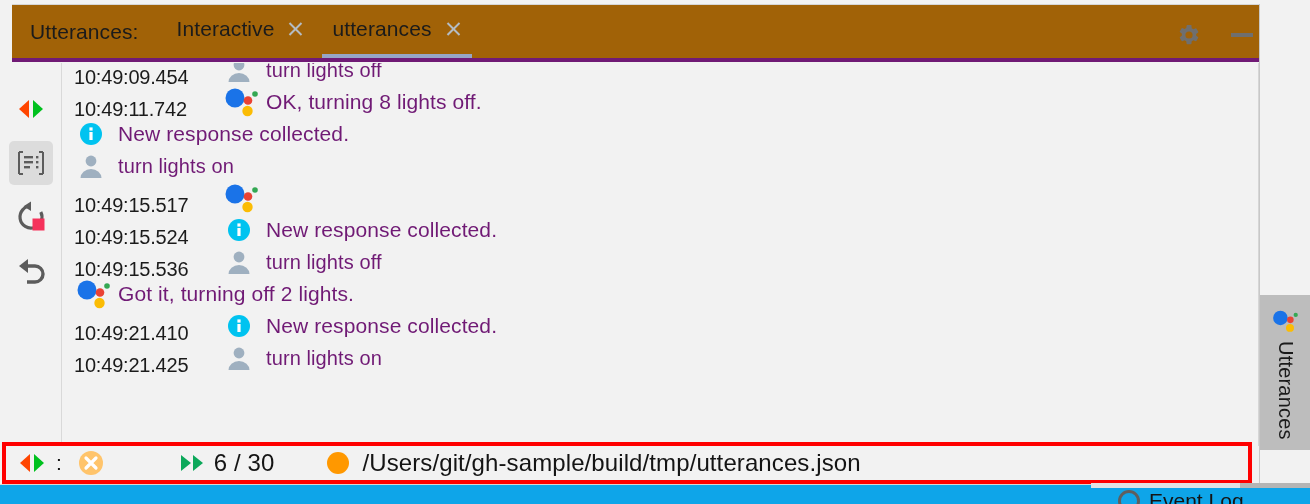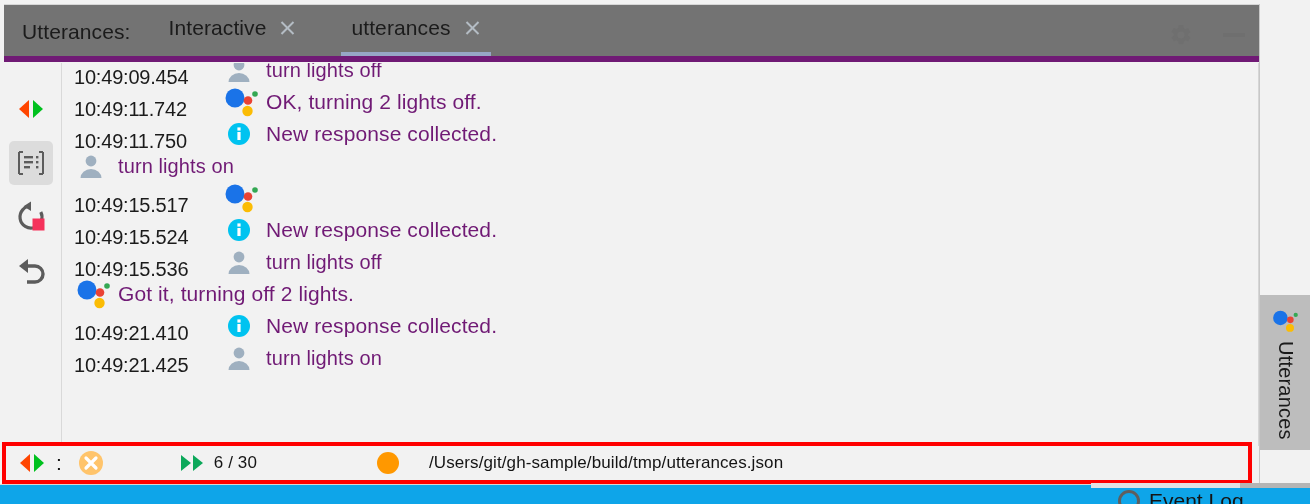--- a/index.html
+++ b/index.html
@@ -19,43 +19,42 @@
     position: relative;
     width: 1310px;
     height: 504px;
     background: #f2f2f2;
     overflow: hidden;
   }
 
   
   .header {
     position: absolute;
-    left: 4px; top: 4px;
+    left: 12px; top: 4px;
     width: 1259px;
     height: 58px;
-    background: #737373;
+    background: #a16207;
     border-top: 1px solid #d6d6d6;
-    border-bottom: 6px solid #701a75;
+    border-bottom: 4px solid #701a75;
     box-sizing: border-box;
     display: flex;
     align-items: flex-start;
   }
   .hdr-label {
     font-size: 21px;
     color: #1b1b1b;
     padding: 15px 0 0 18px;
     white-space: nowrap;
     letter-spacing: 0.1px;
   }
   .tabs {
     display: flex;
     align-items: flex-start;
     height: 100%;
     margin-left: 24px;
-    gap: 27px;
   }
   .tab {
     position: relative;
     height: 100%;
     display: flex;
     align-items: center;
     padding: 0 14px 0 14px;
     box-sizing: border-box;
     cursor: default;
   }
@@ -195,21 +194,21 @@
     height: 42px;
     background: #f2f2f2;
     border: 4px solid #ff0000;
     box-sizing: border-box;
     display: flex;
     align-items: center;
     overflow: hidden;
   }
   .sb-seg { display: flex; align-items: center; white-space: nowrap; }
   .sb-text {
-    font-size: 17px;
+    font-size: 24px;
     color: #141414;
     letter-spacing: 0.1px;
   }
   .sb-colon {
     font-size: 21px;
     color: #141414;
     margin: 0 6px 0 10px;
   }
   .ico-diff { width: 28px; height: 20px; display:block; }
   .ico-error { width: 26px; height: 26px; display:block; }
@@ -386,24 +385,23 @@
         <div class="log-row">
           <span class="ts">10:49:11.742</span>
           <span class="row-icon">
             <svg class="ico-assistant" viewBox="0 0 34 30">
               <circle cx="11" cy="11" r="9.5" fill="#1a73e8"></circle>
               <circle cx="24" cy="13.5" r="4.3" fill="#ea4335"></circle>
               <circle cx="31" cy="7" r="2.8" fill="#34a853"></circle>
               <circle cx="23.5" cy="24" r="5.2" fill="#fbbc04"></circle>
             </svg>
           </span>
-          <span class="msg">OK, turning 2 lights off.</span>
-        </div>
-        <div class="log-row">
-          <span class="ts">10:49:11.750</span>
+          <span class="msg">OK, turning 8 lights off.</span>
+        </div>
+        <div class="log-row">
           <span class="row-icon">
             <svg class="ico-info" viewBox="0 0 24 24">
               <circle cx="12" cy="12" r="11" fill="#00c3f0"></circle>
               <rect x="10.4" y="10" width="3.2" height="8" fill="#ffffff"></rect>
               <rect x="10.4" y="5.4" width="3.2" height="3.2" fill="#ffffff"></rect>
             </svg>
           </span>
           <span class="msg">New response collected.</span>
         </div>
         <div class="log-row">
@@ -500,21 +498,21 @@
     </div>
 
     <div class="sb-seg" style="margin-left:76px;">
       <svg class="ico-forward" viewBox="0 0 26 18">
         <polygon points="1,1 1,17 11,9" fill="#0ca85a"></polygon>
         <polygon points="13,1 13,17 23,9" fill="#0ca85a"></polygon>
       </svg>
       <span class="sb-text">6 / 30</span>
     </div>
 
-    <div class="sb-seg" style="margin-left:120px;gap:16px;">
+    <div class="sb-seg" style="margin-left:52px;">
       <span class="dot-orange"></span>
       <span class="sb-text">/Users/git/gh-sample/build/tmp/utterances.json</span>
     </div>
   </div>
 
   <div class="right-stripe">
     <div class="stripe-tab">
       <svg class="ico-assistant-sm" viewBox="0 0 34 30">
         <circle cx="11" cy="11" r="9.5" fill="#1a73e8"></circle>
         <circle cx="24" cy="13.5" r="4.3" fill="#ea4335"></circle>

